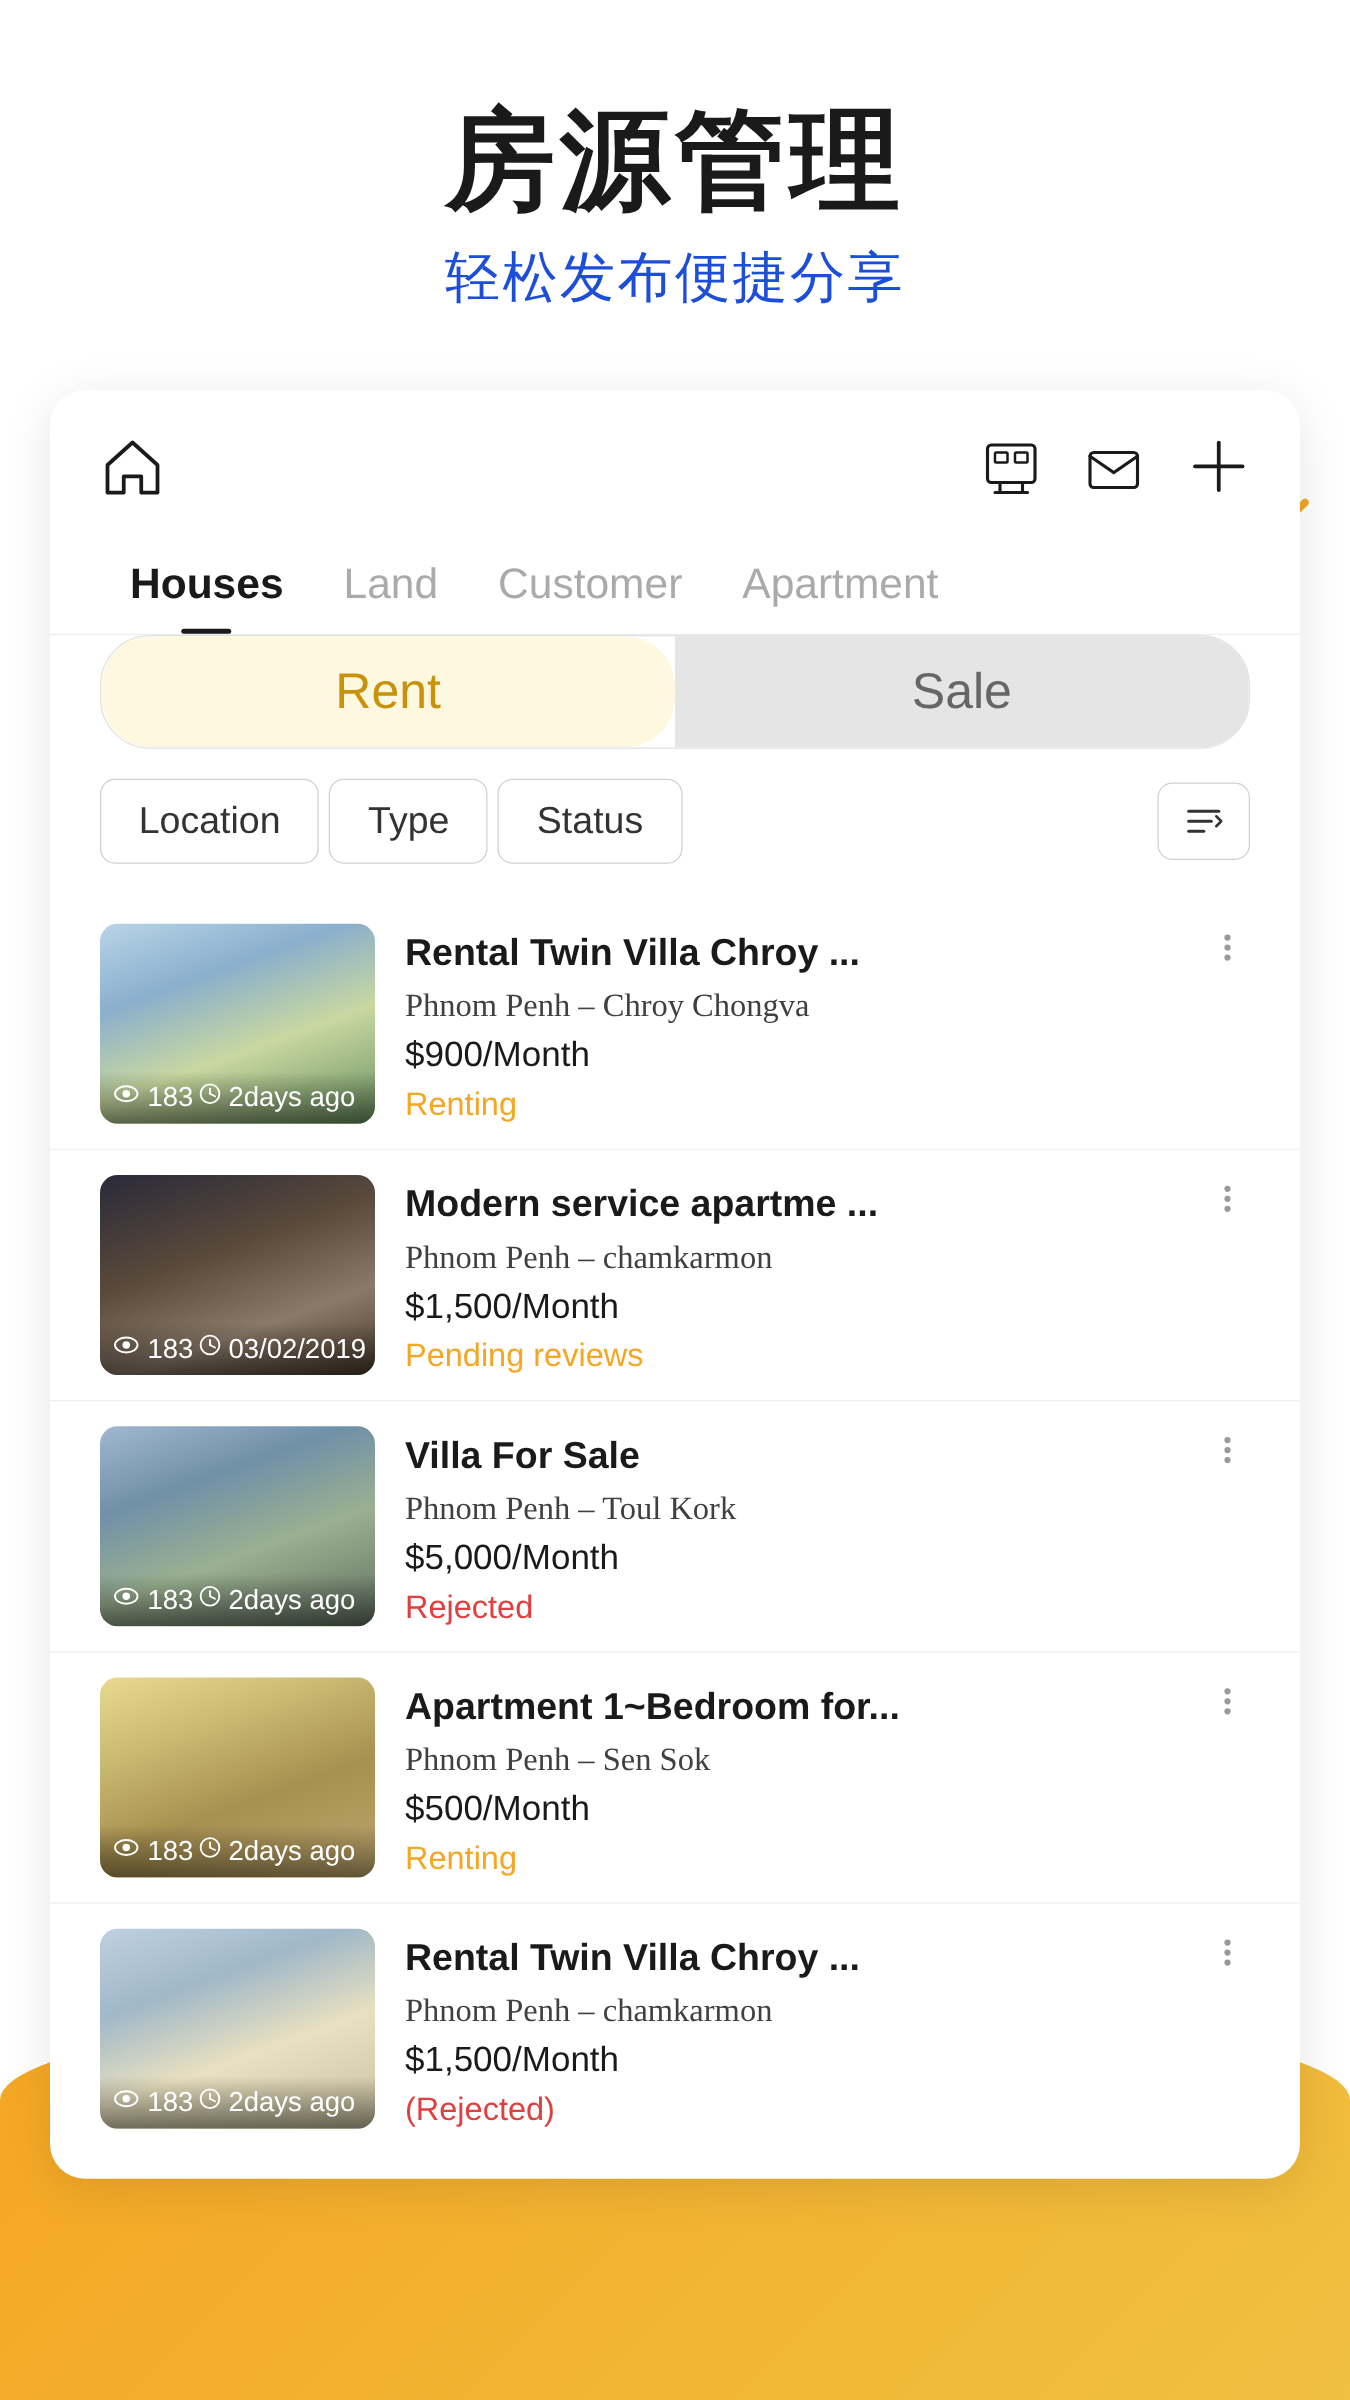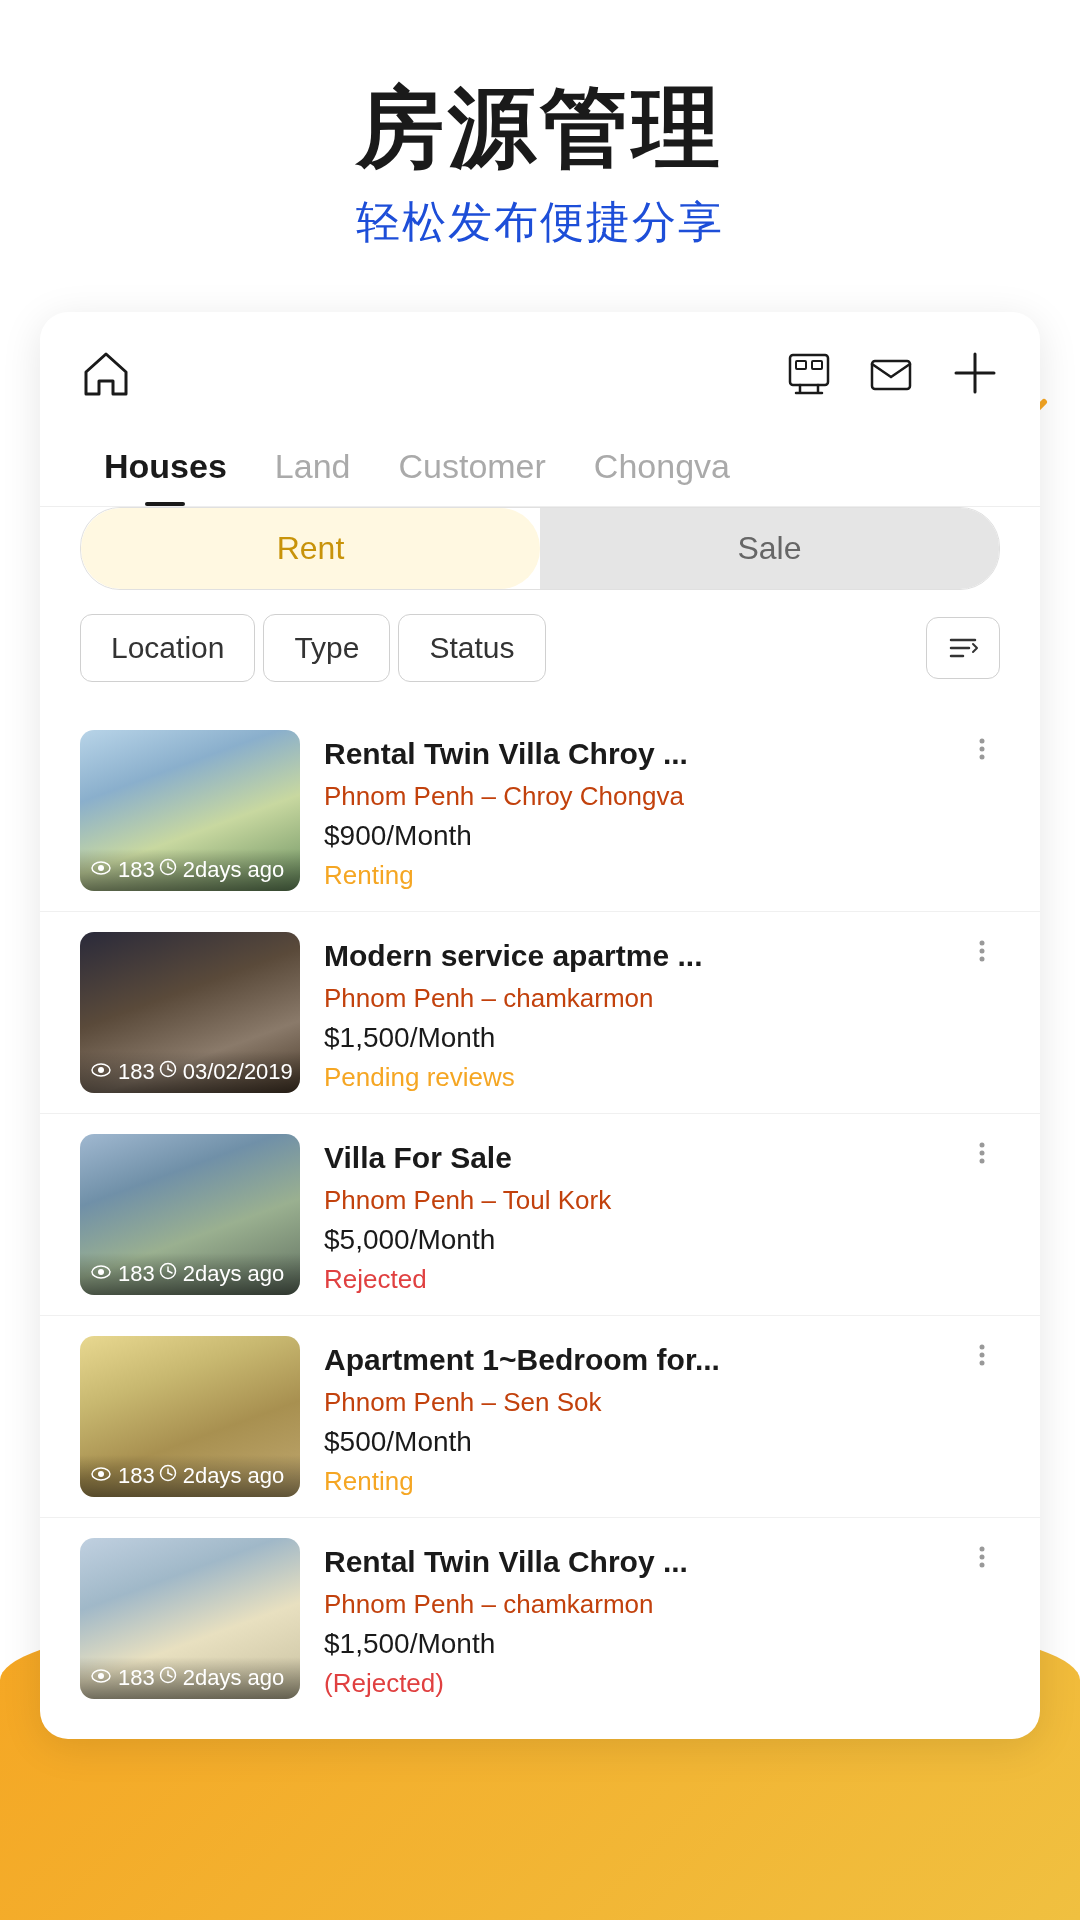--- a/index.html
+++ b/index.html
@@ -138,21 +138,21 @@
       margin: 0 40px 24px;
       border: 1.5px solid #e0e0e0;
       border-radius: 40px;
       overflow: hidden;
     }
 
     .toggle-btn {
       flex: 1;
       text-align: center;
       padding: 22px 0;
-      font-size: 32px;
+      font-size: 40px;
       cursor: pointer;
     }
 
     .toggle-btn.active {
       background: #FFF8E1;
       color: #c8930a;
       font-weight: 500;
       border-radius: 40px;
     }
 
@@ -289,22 +289,23 @@
 
     .property-menu-icon {
       font-size: 32px;
       color: #999;
       cursor: pointer;
       padding: 0 4px;
     }
 
     .property-location {
       font-size: 26px;
-      color: #c2410c;
+      color: #404040;
       margin-top: 8px;
+      font-family: Liberation Serif, serif;
     }
 
     .property-price {
       font-size: 28px;
       color: #1a1a1a;
       font-weight: 500;
       margin-top: 8px;
     }
 
     .property-status {
@@ -382,21 +383,21 @@
           <line x1="6" y1="25" x2="44" y2="25" stroke="#1a1a1a" stroke-width="3" stroke-linecap="round"></line>
         </svg>
       </div>
     </div>
   </div>
 
   <div class="tab-bar">
     <div class="tab-item active">Houses</div>
     <div class="tab-item">Land</div>
     <div class="tab-item">Customer</div>
-    <div class="tab-item">Chongva</div>
+    <div class="tab-item">Apartment</div>
   </div>
 
   <div class="rent-sale-toggle">
     <div class="toggle-btn active">Rent</div>
     <div class="toggle-btn inactive">Sale</div>
   </div>
 
   <div class="filter-bar">
     <button class="filter-btn">Location</button>
     <button class="filter-btn">Type</button>

